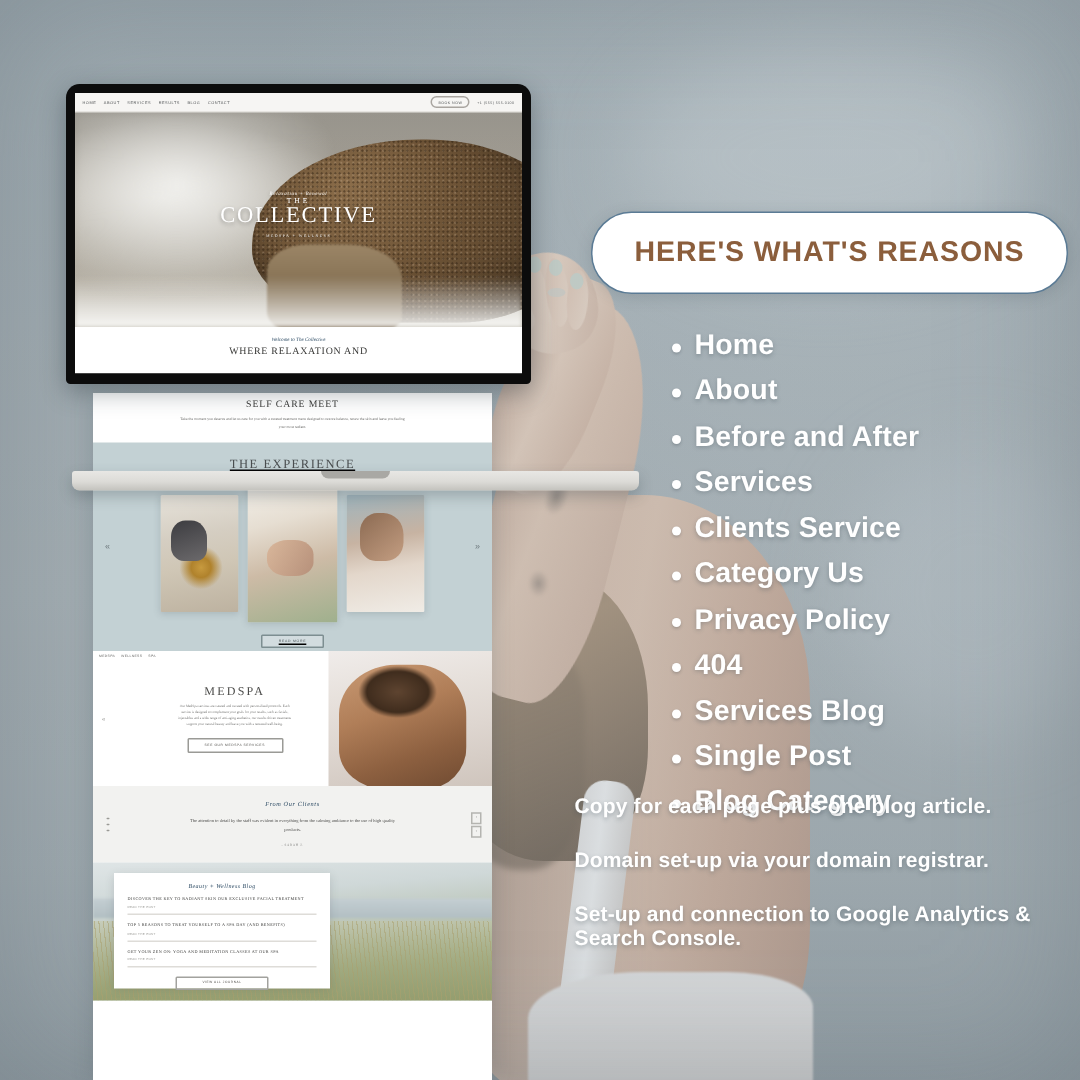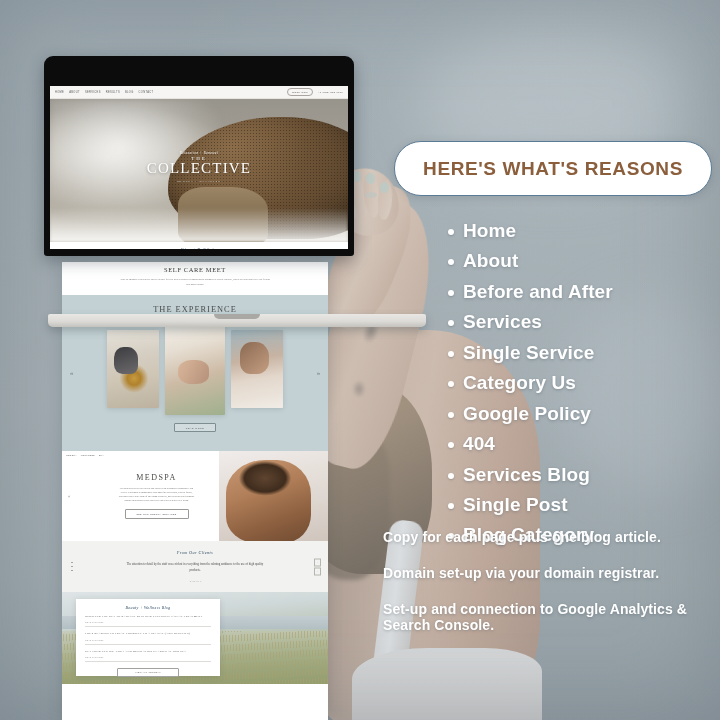--- a/index.html
+++ b/index.html
@@ -77,21 +77,21 @@
     background:radial-gradient(ellipse,rgba(88,78,72,.45),rgba(88,78,72,0) 70%);
     filter:blur(1px);}
   
   .wash{position:absolute;inset:0;background:linear-gradient(180deg,rgba(158,171,178,.30),rgba(150,163,170,.34));}
   .vignette{position:absolute;inset:0;box-shadow:inset 0 0 90px rgba(90,104,112,.34);}
 
   
   .laptop{position:absolute;left:44px;top:56px;width:310px;height:200px;}
   .lid{position:absolute;inset:0;background:#0c0c0c;border-radius:9px 9px 3px 3px;
     box-shadow:0 5px 16px rgba(40,52,60,.4);}
-  .bezel{position:absolute;left:6px;top:6px;right:6px;bottom:7px;background:#000000;overflow:hidden;margin-top:24px;}
+  .bezel{position:absolute;left:6px;top:6px;right:6px;bottom:7px;background:#000000;overflow:hidden;}
   .base{position:absolute;left:4px;top:258px;width:378px;height:13px;
     background:linear-gradient(180deg,#e8e7e4 0%,#dcdbd7 55%,#c3c2bd 100%);
     border-radius:2px 2px 5px 5px;box-shadow:0 4px 9px rgba(60,72,80,.3);}
   .notch{position:absolute;left:170px;top:258px;width:46px;height:5px;
     background:#a9a8a4;border-radius:0 0 5px 5px;}
 
   
   .screen{position:absolute;inset:0;background:#fff;}
   .site-nav{height:12px;background:#f6f5f3;display:flex;align-items:center;
     padding:0 5px;border-bottom:.5px solid #e6e4e0;}
@@ -140,21 +140,21 @@
   .intro-title{font-family:"Liberation Serif",serif;font-size:6.6px;color:#3a3a38;letter-spacing:.5px;margin-top:3px;}
 
   
   .page{position:absolute;left:62px;top:262px;width:266px;background:#fff;
     box-shadow:0 2px 14px rgba(60,74,82,.22);overflow:hidden;height:458px;}
   .page-top{background:#fff;text-align:center;padding:4px 0 8px;}
   .pt-title{font-family:"Liberation Serif",serif;font-size:6.5px;color:#3a3a38;letter-spacing:.6px;}
   .pt-body{font-family:"Liberation Serif",serif;font-size:2.5px;color:#6a6a68;line-height:1.8;
     width:150px;margin:5px auto 0;}
 
-  .exp{background:#c3d1d4;padding:10px 0 19px;position:relative;}
+  .exp{background:#c3d1d4;padding:10px 0 2px;position:relative;text-decoration:underline;}
   .exp-title{font-family:"Liberation Serif",serif;font-size:8.4px;color:#4a4e50;
     text-align:center;letter-spacing:1px;margin-bottom:9px;}
   .exp-row{display:flex;justify-content:center;align-items:center;gap:6px;}
   .exp-card{width:52px;height:78px;border-radius:1px;overflow:hidden;position:relative;
     box-shadow:0 1px 5px rgba(70,82,88,.2);}
   .exp-card.tall{width:60px;height:92px;}
   .ph{position:absolute;inset:0;}
   .ph-sound{background:
       radial-gradient(circle at 52% 62%, #c79a3f 0%, #b0822c 12%, transparent 26%),
       linear-gradient(170deg,#e6e2da 0%,#d5cec2 35%,#cfc6b5 60%,#bdb2a0 100%);}
@@ -419,29 +419,29 @@
     <li>
         <span class="bullet"></span>
         <span class="txt">Before and After</span>
       </li>
     <li>
         <span class="bullet"></span>
         <span class="txt">Services</span>
       </li>
     <li>
         <span class="bullet"></span>
-        <span class="txt">Single Service</span>
+        <span class="txt">Clients Service</span>
       </li>
     <li>
         <span class="bullet"></span>
         <span class="txt">Category Us</span>
       </li>
     <li>
         <span class="bullet"></span>
-        <span class="txt">Google Policy</span>
+        <span class="txt">Privacy Policy</span>
       </li>
     <li>
         <span class="bullet"></span>
         <span class="txt">404</span>
       </li>
     <li>
         <span class="bullet"></span>
         <span class="txt">Services Blog</span>
       </li>
     <li>

